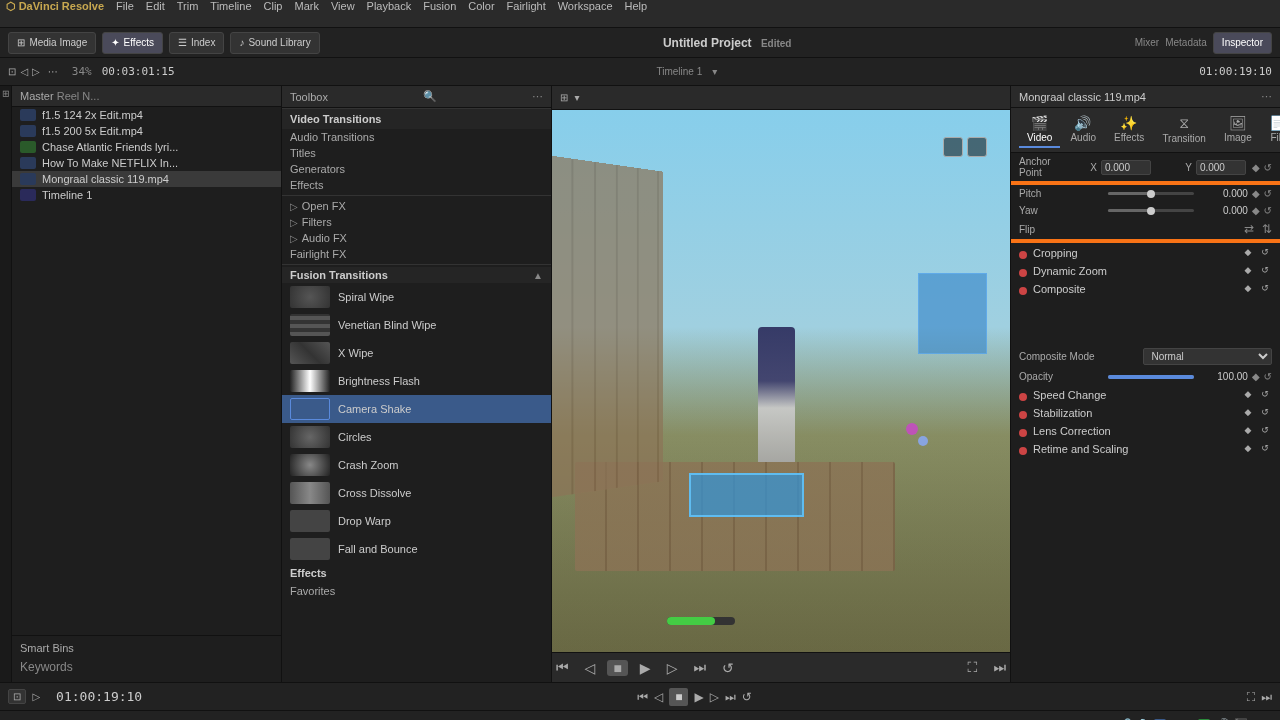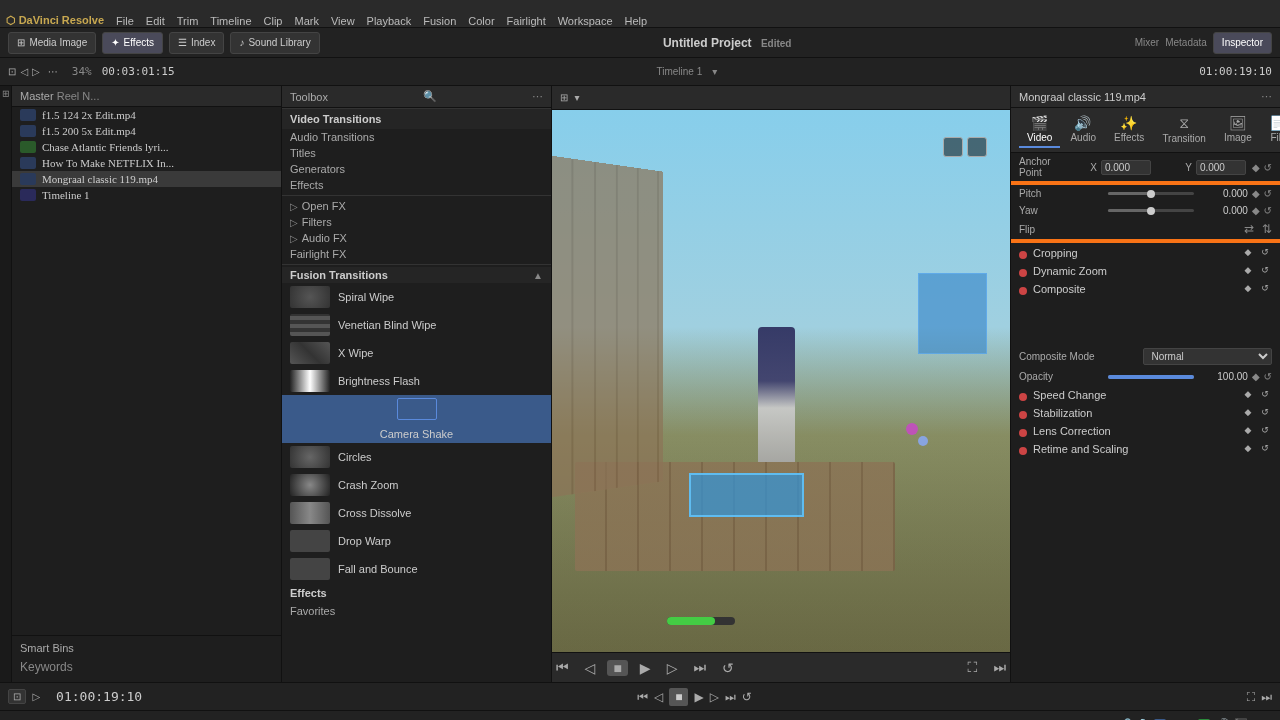--- a/index.html
+++ b/index.html
@@ -1,55 +1,55 @@
 <!DOCTYPE html>
 <html><head>
   <meta charset="utf-8">
   <style>
     * { box-sizing: border-box; margin: 0; padding: 0; }
     body { background: #1a1a1a; color: #ccc; font-family: 'Arial', sans-serif; font-size: 11px; overflow: hidden; width: 1280px; height: 720px; }
 
     
-    .top-bar { display: flex; align-items: flex-end; background: #2a2a2a; height: 28px; border-bottom: 1px solid #111; padding: 0 6px; gap: 8px; }
+    .top-bar { display: flex; align-items: flex-start; background: #2a2a2a; height: 28px; border-bottom: 1px solid #111; padding: 0 6px; gap: 8px; }
     .top-bar-brand { color: #c8a850; font-size: 11px; font-weight: bold; margin-right: 4px; }
     .top-bar-menu { display: flex; gap: 12px; font-size: 11px; color: #bbb; }
     .top-bar-menu span { cursor: pointer; }
 
     
     .toolbar-row { display: flex; align-items: center; background: #222; height: 30px; border-bottom: 1px solid #111; padding: 0 8px; gap: 6px; }
     .toolbar-btn { background: #333; border: 1px solid #444; border-radius: 3px; color: #ccc; font-size: 10px; padding: 2px 8px; cursor: pointer; display: flex; align-items: center; gap: 4px; height: 22px; }
     .toolbar-btn.active { background: #4a4a5a; color: #fff; }
     .toolbar-title { color: #ccc; font-size: 12px; font-weight: bold; flex: 1; text-align: center; }
     .toolbar-right { display: flex; align-items: center; gap: 6px; margin-left: auto; }
 
     
     .main { display: flex; height: calc(720px - 28px - 30px - 30px - 36px); }
 
     
     .left-panel { width: 270px; background: #1e1e1e; border-right: 1px solid #111; display: flex; flex-direction: column; }
     .left-panel-header { background: #2a2a2a; padding: 4px 8px; font-size: 11px; color: #aaa; border-bottom: 1px solid #111; }
-    .media-list { flex: 1; overflow-y: auto; font-family: Liberation Serif, serif; }
+    .media-list { flex: 1; overflow-y: auto; }
     .media-item { display: flex; align-items: center; padding: 2px 8px; gap: 6px; cursor: pointer; font-size: 11px; }
     .media-item.selected { background: #3a3a3a; }
     .media-icon { width: 16px; height: 12px; background: #555; border-radius: 2px; flex-shrink: 0; }
     .media-icon.audio { background: #2a5a2a; }
     .media-icon.video { background: #2a3a5a; }
     .smart-bins { padding: 6px 8px; border-top: 1px solid #111; }
     .smart-bins-title { color: #aaa; font-size: 11px; margin-bottom: 4px; }
     .keywords { color: #888; font-size: 12px; padding: 2px 0; }
 
     
     .effects-panel { width: 270px; background: #1e1e1e; border-right: 1px solid #111; display: flex; flex-direction: column; }
     .effects-header { background: #2a2a2a; padding: 4px 8px; font-size: 11px; color: #aaa; border-bottom: 1px solid #111; display: flex; align-items: center; justify-content: space-between; }
     .effects-category { padding: 2px 8px; font-size: 11px; color: #aaa; cursor: pointer; display: flex; align-items: center; gap: 4px; }
     .effects-category-title { color: #ccc; font-size: 11px; font-weight: bold; padding: 4px 8px; background: #252525; border-top: 1px solid #333; }
     .fusion-transitions { padding: 2px 8px; background: #252525; display: flex; align-items: center; justify-content: space-between; }
     .fusion-transitions-label { font-size: 11px; color: #ccc; font-weight: bold; }
     .transition-item { display: flex; align-items: center; padding: 3px 8px; gap: 8px; cursor: pointer; }
-    .transition-item.selected { background: #3a5a8a; flex-direction: column; }
+    .transition-item.selected { background: #3a5a8a; }
     .transition-thumb { width: 40px; height: 22px; background: #444; border-radius: 2px; flex-shrink: 0; }
 
     
     .viewer { flex: 1; background: #1a1a1a; display: flex; flex-direction: column; }
     .viewer-content { flex: 1; background: #000; position: relative; overflow: hidden; display: flex; align-items: center; justify-content: center; }
     .viewer-controls { background: #2a2a2a; height: 30px; display: flex; align-items: center; justify-content: center; gap: 8px; border-top: 1px solid #111; }
     .viewer-btn { background: none; border: none; color: #aaa; cursor: pointer; font-size: 14px; padding: 0 4px; }
 
     
     .right-panel { width: 270px; background: #1e1e1e; border-left: 1px solid #111; display: flex; flex-direction: column; }

